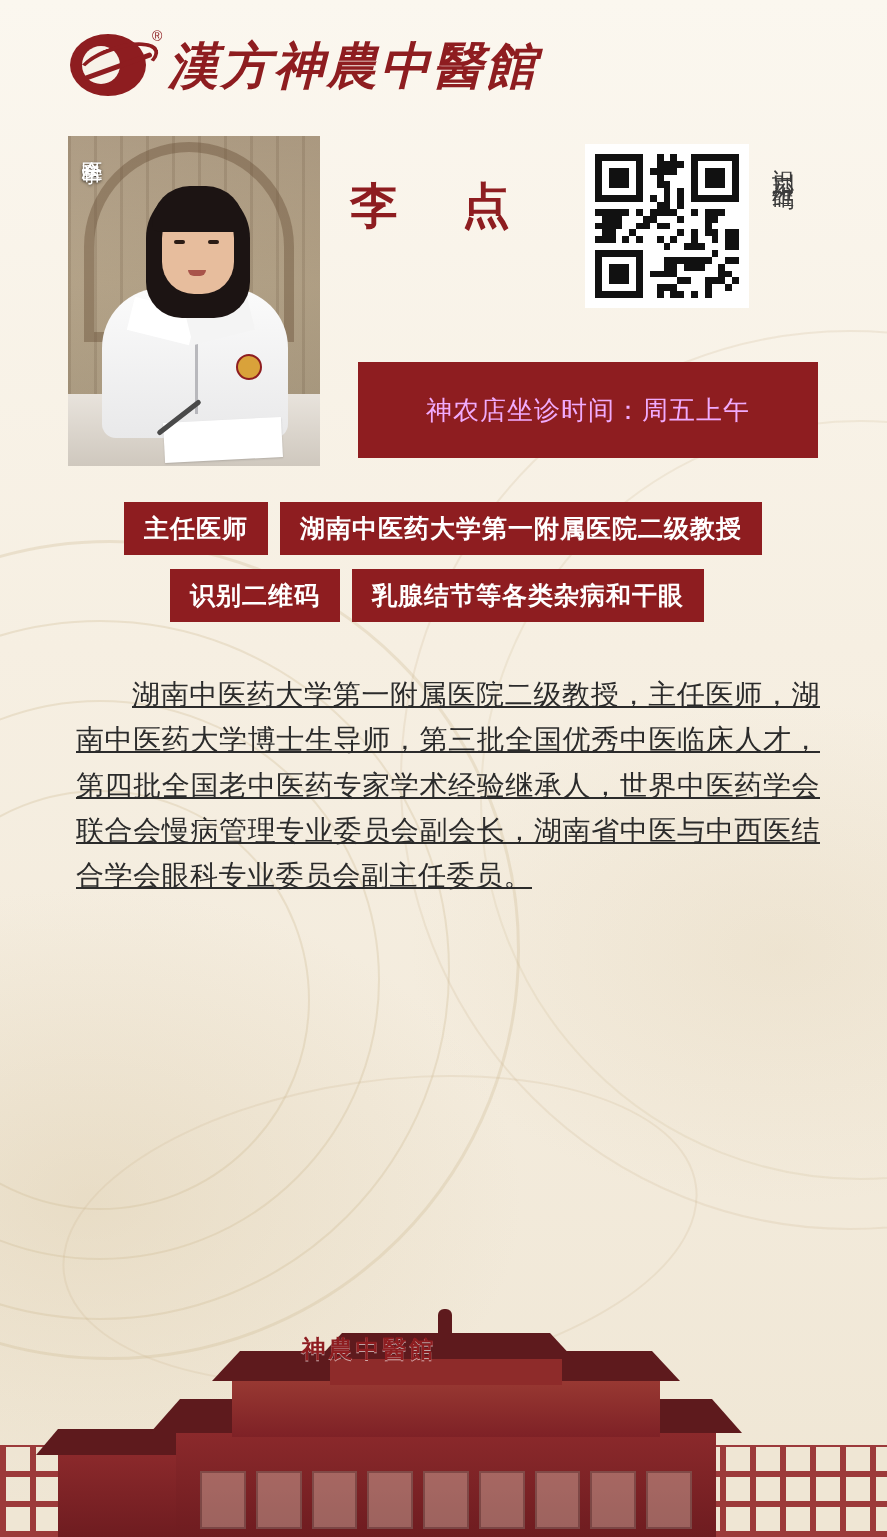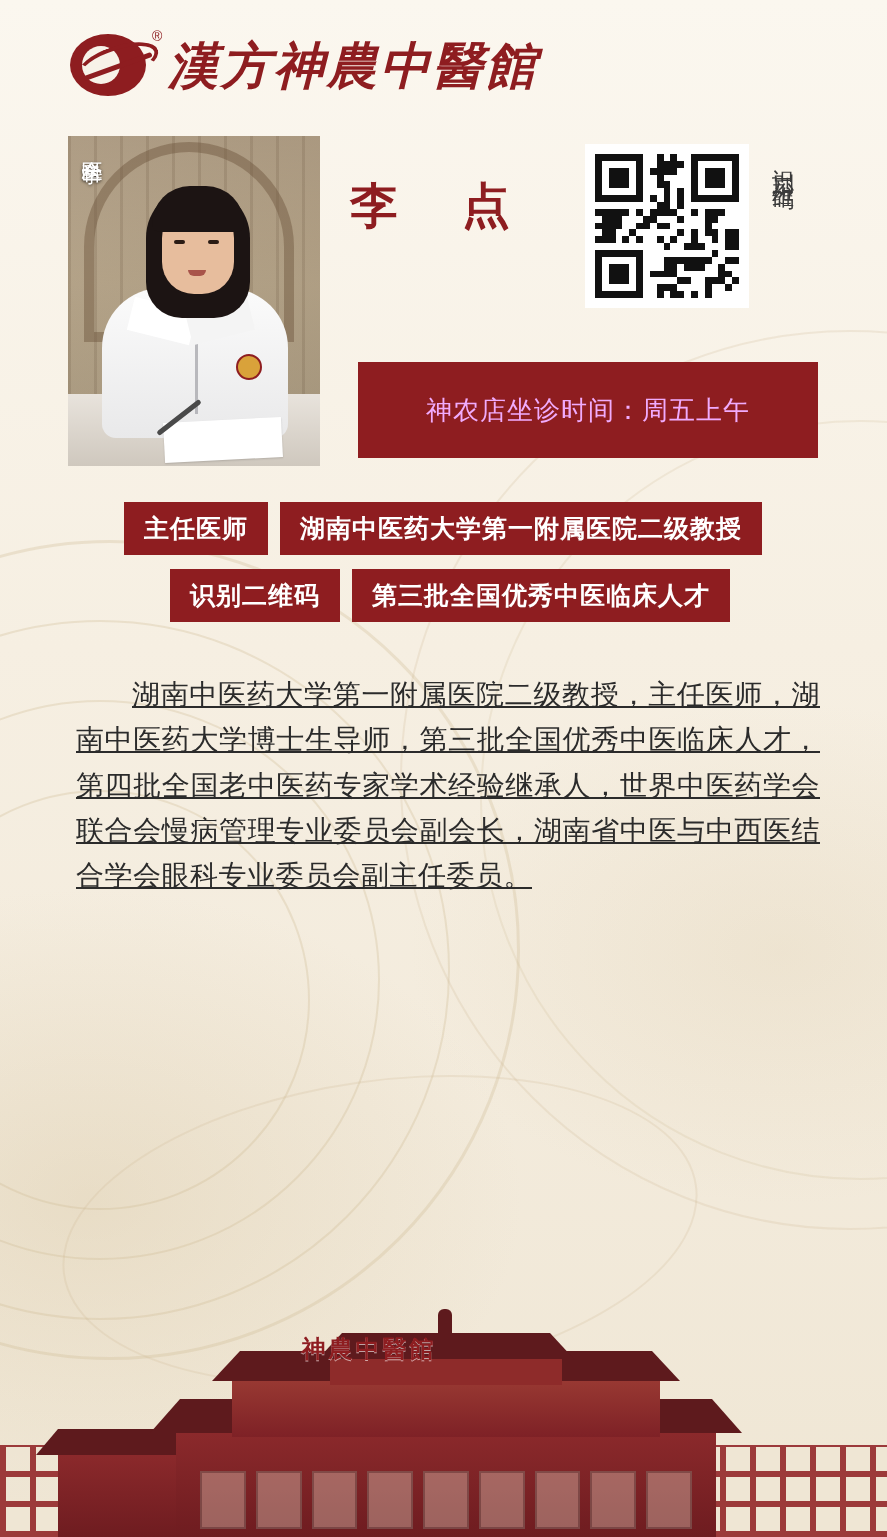--- a/index.html
+++ b/index.html
@@ -821,21 +821,21 @@
 
   <div class="schedule">神农店坐诊时间：周五上午</div>
 
   <div class="chips">
     <div class="chip-row r1">
       <div class="chip">主任医师</div>
       <div class="chip">湖南中医药大学第一附属医院二级教授</div>
     </div>
     <div class="chip-row r2">
       <div class="chip">识别二维码</div>
-      <div class="chip">第三批全国优秀中医临床人才</div>
+      <div class="chip">乳腺结节等各类杂病和干眼</div>
     </div>
   </div>
 
   <div class="bio">
     <p>湖南中医药大学第一附属医院二级教授，主任医师，湖南中医药大学博士生导师，第三批全国优秀中医临床人才，第四批全国老中医药专家学术经验继承人，世界中医药学会联合会慢病管理专业委员会副会长，湖南省中医与中西医结合学会眼科专业委员会副主任委员。</p>
   </div>
 
   <div class="bottom">
     <div class="frieze"></div>
     <div class="wing-l"></div>

